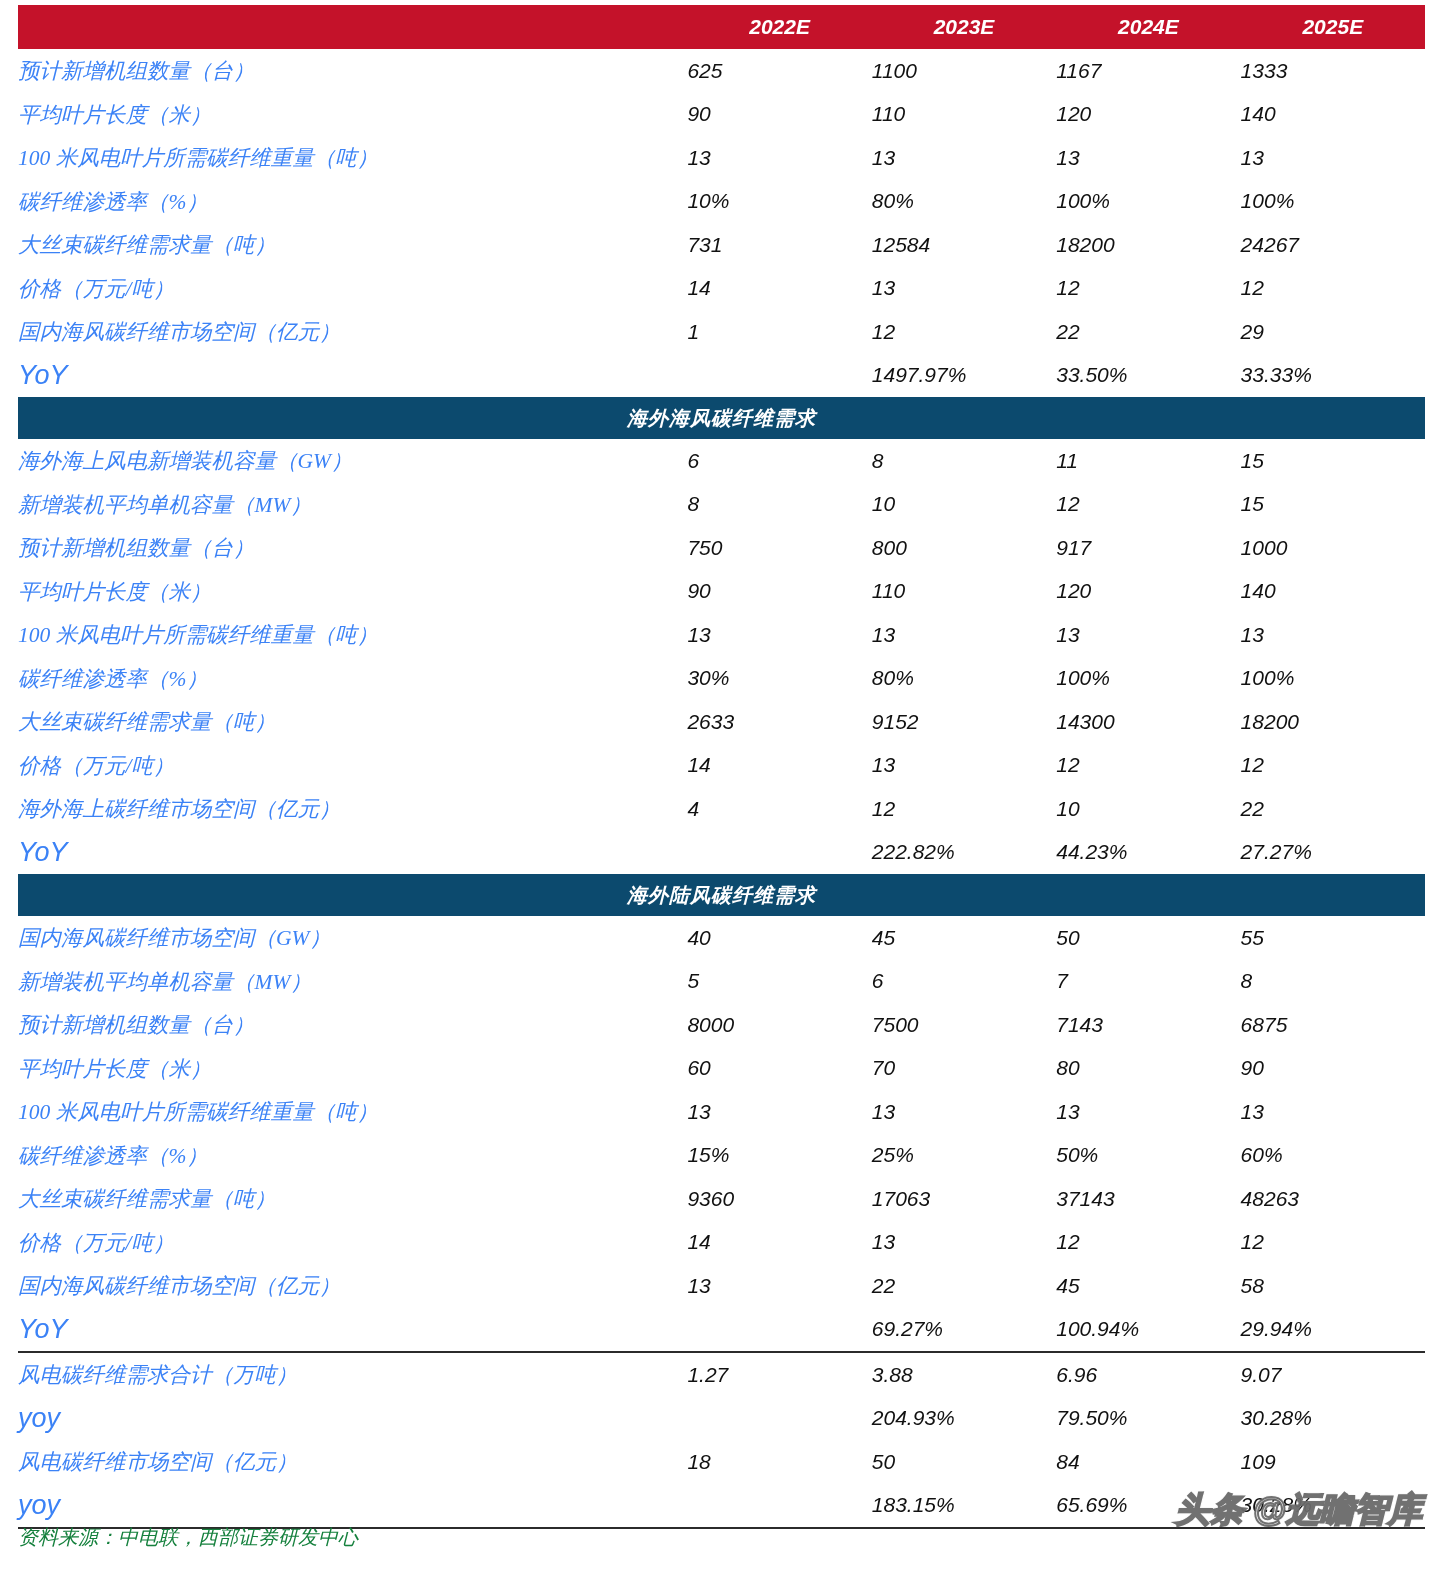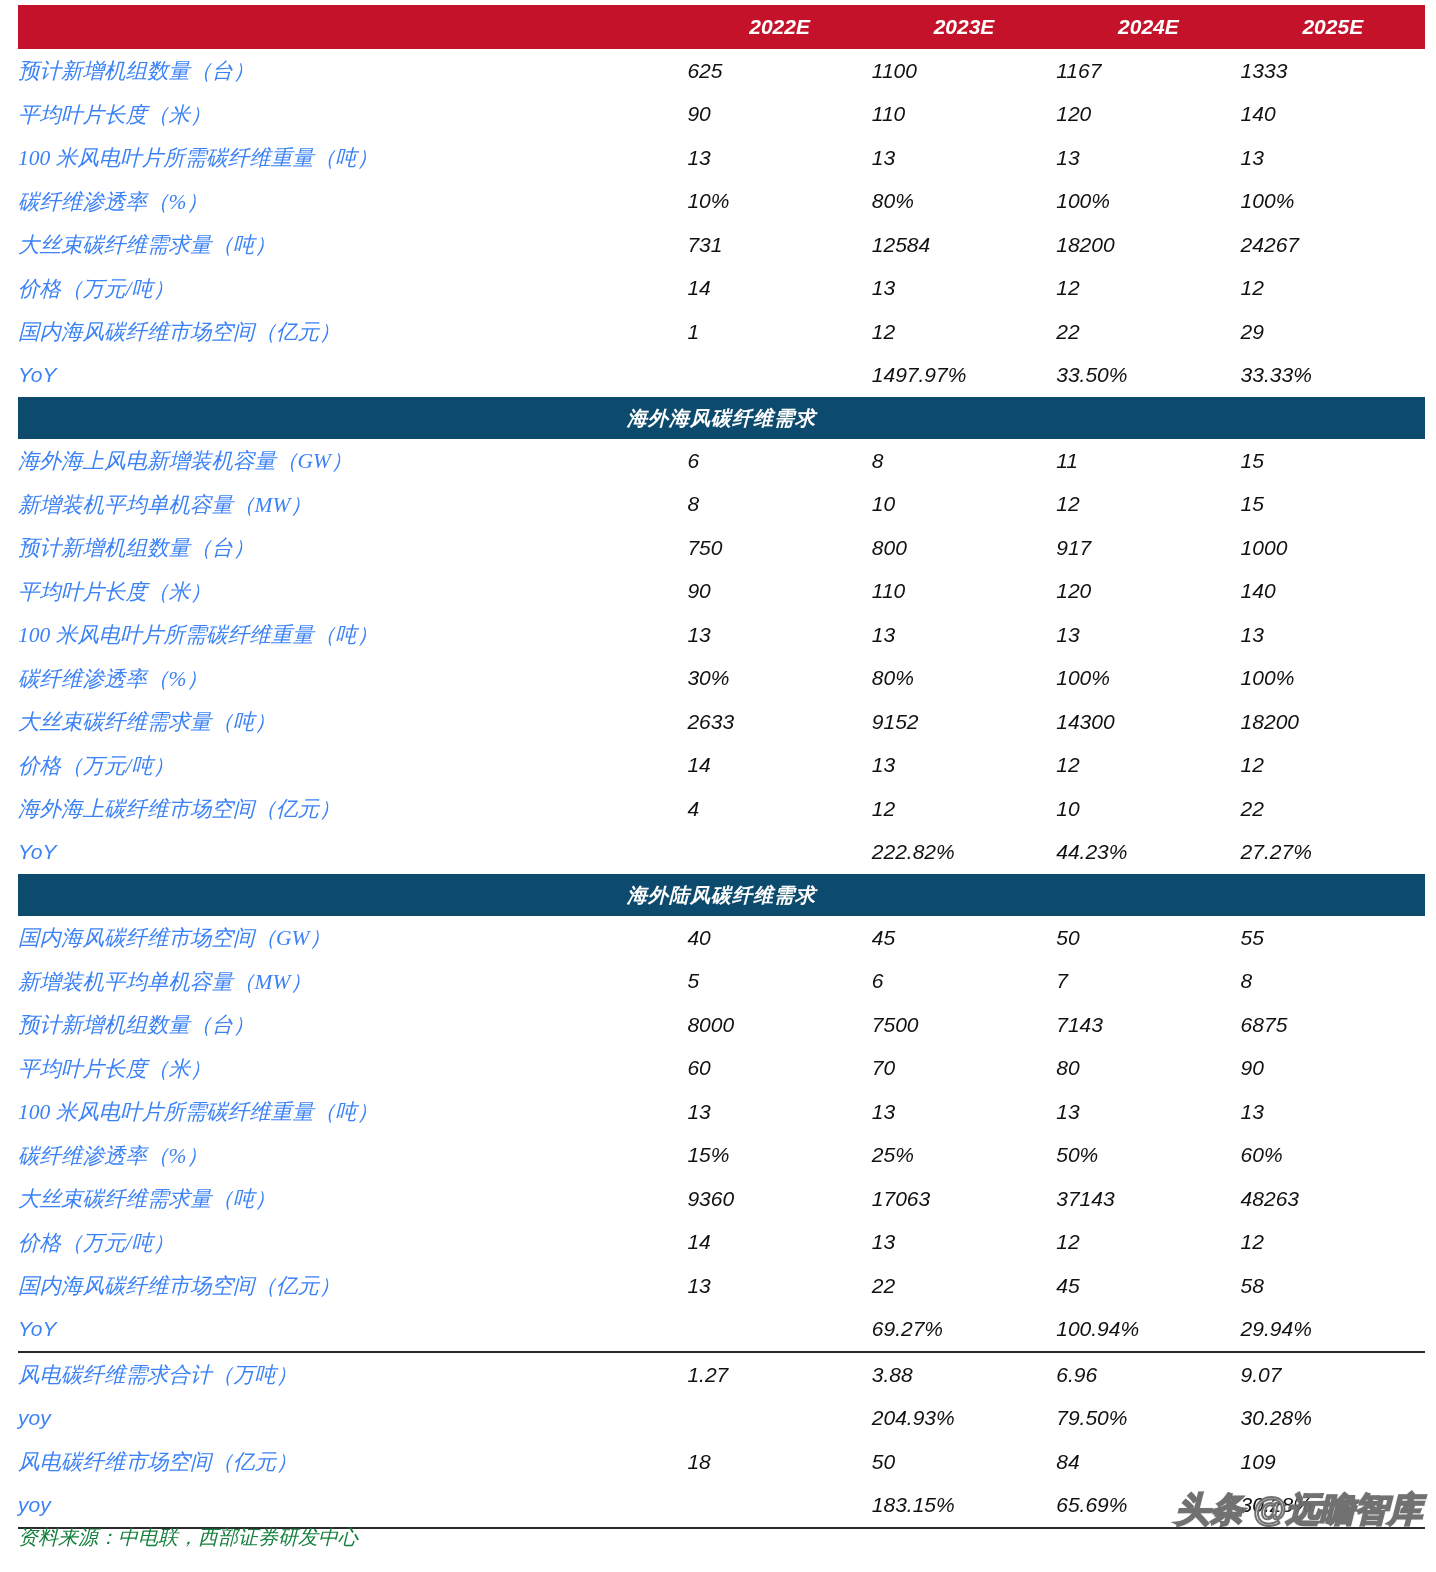--- a/index.html
+++ b/index.html
@@ -59,21 +59,21 @@
 
   td.lbl {
     font-family: "Liberation Serif", "DejaVu Serif", serif;
     font-size: 21.5px;
     color: #3b82f6;
     padding-left: 0px;
     white-space: nowrap;
   }
   td.lbl.latin {
     font-family: "Liberation Sans", "DejaVu Sans", sans-serif;
-    font-size: 21px;
+    font-size: 27px;
   }
 
   td.val {
     font-family: "Liberation Sans", "DejaVu Sans", sans-serif;
     font-size: 21px;
     color: #111111;
     padding-left: 12px;
     text-align: left;
     white-space: nowrap;
   }

